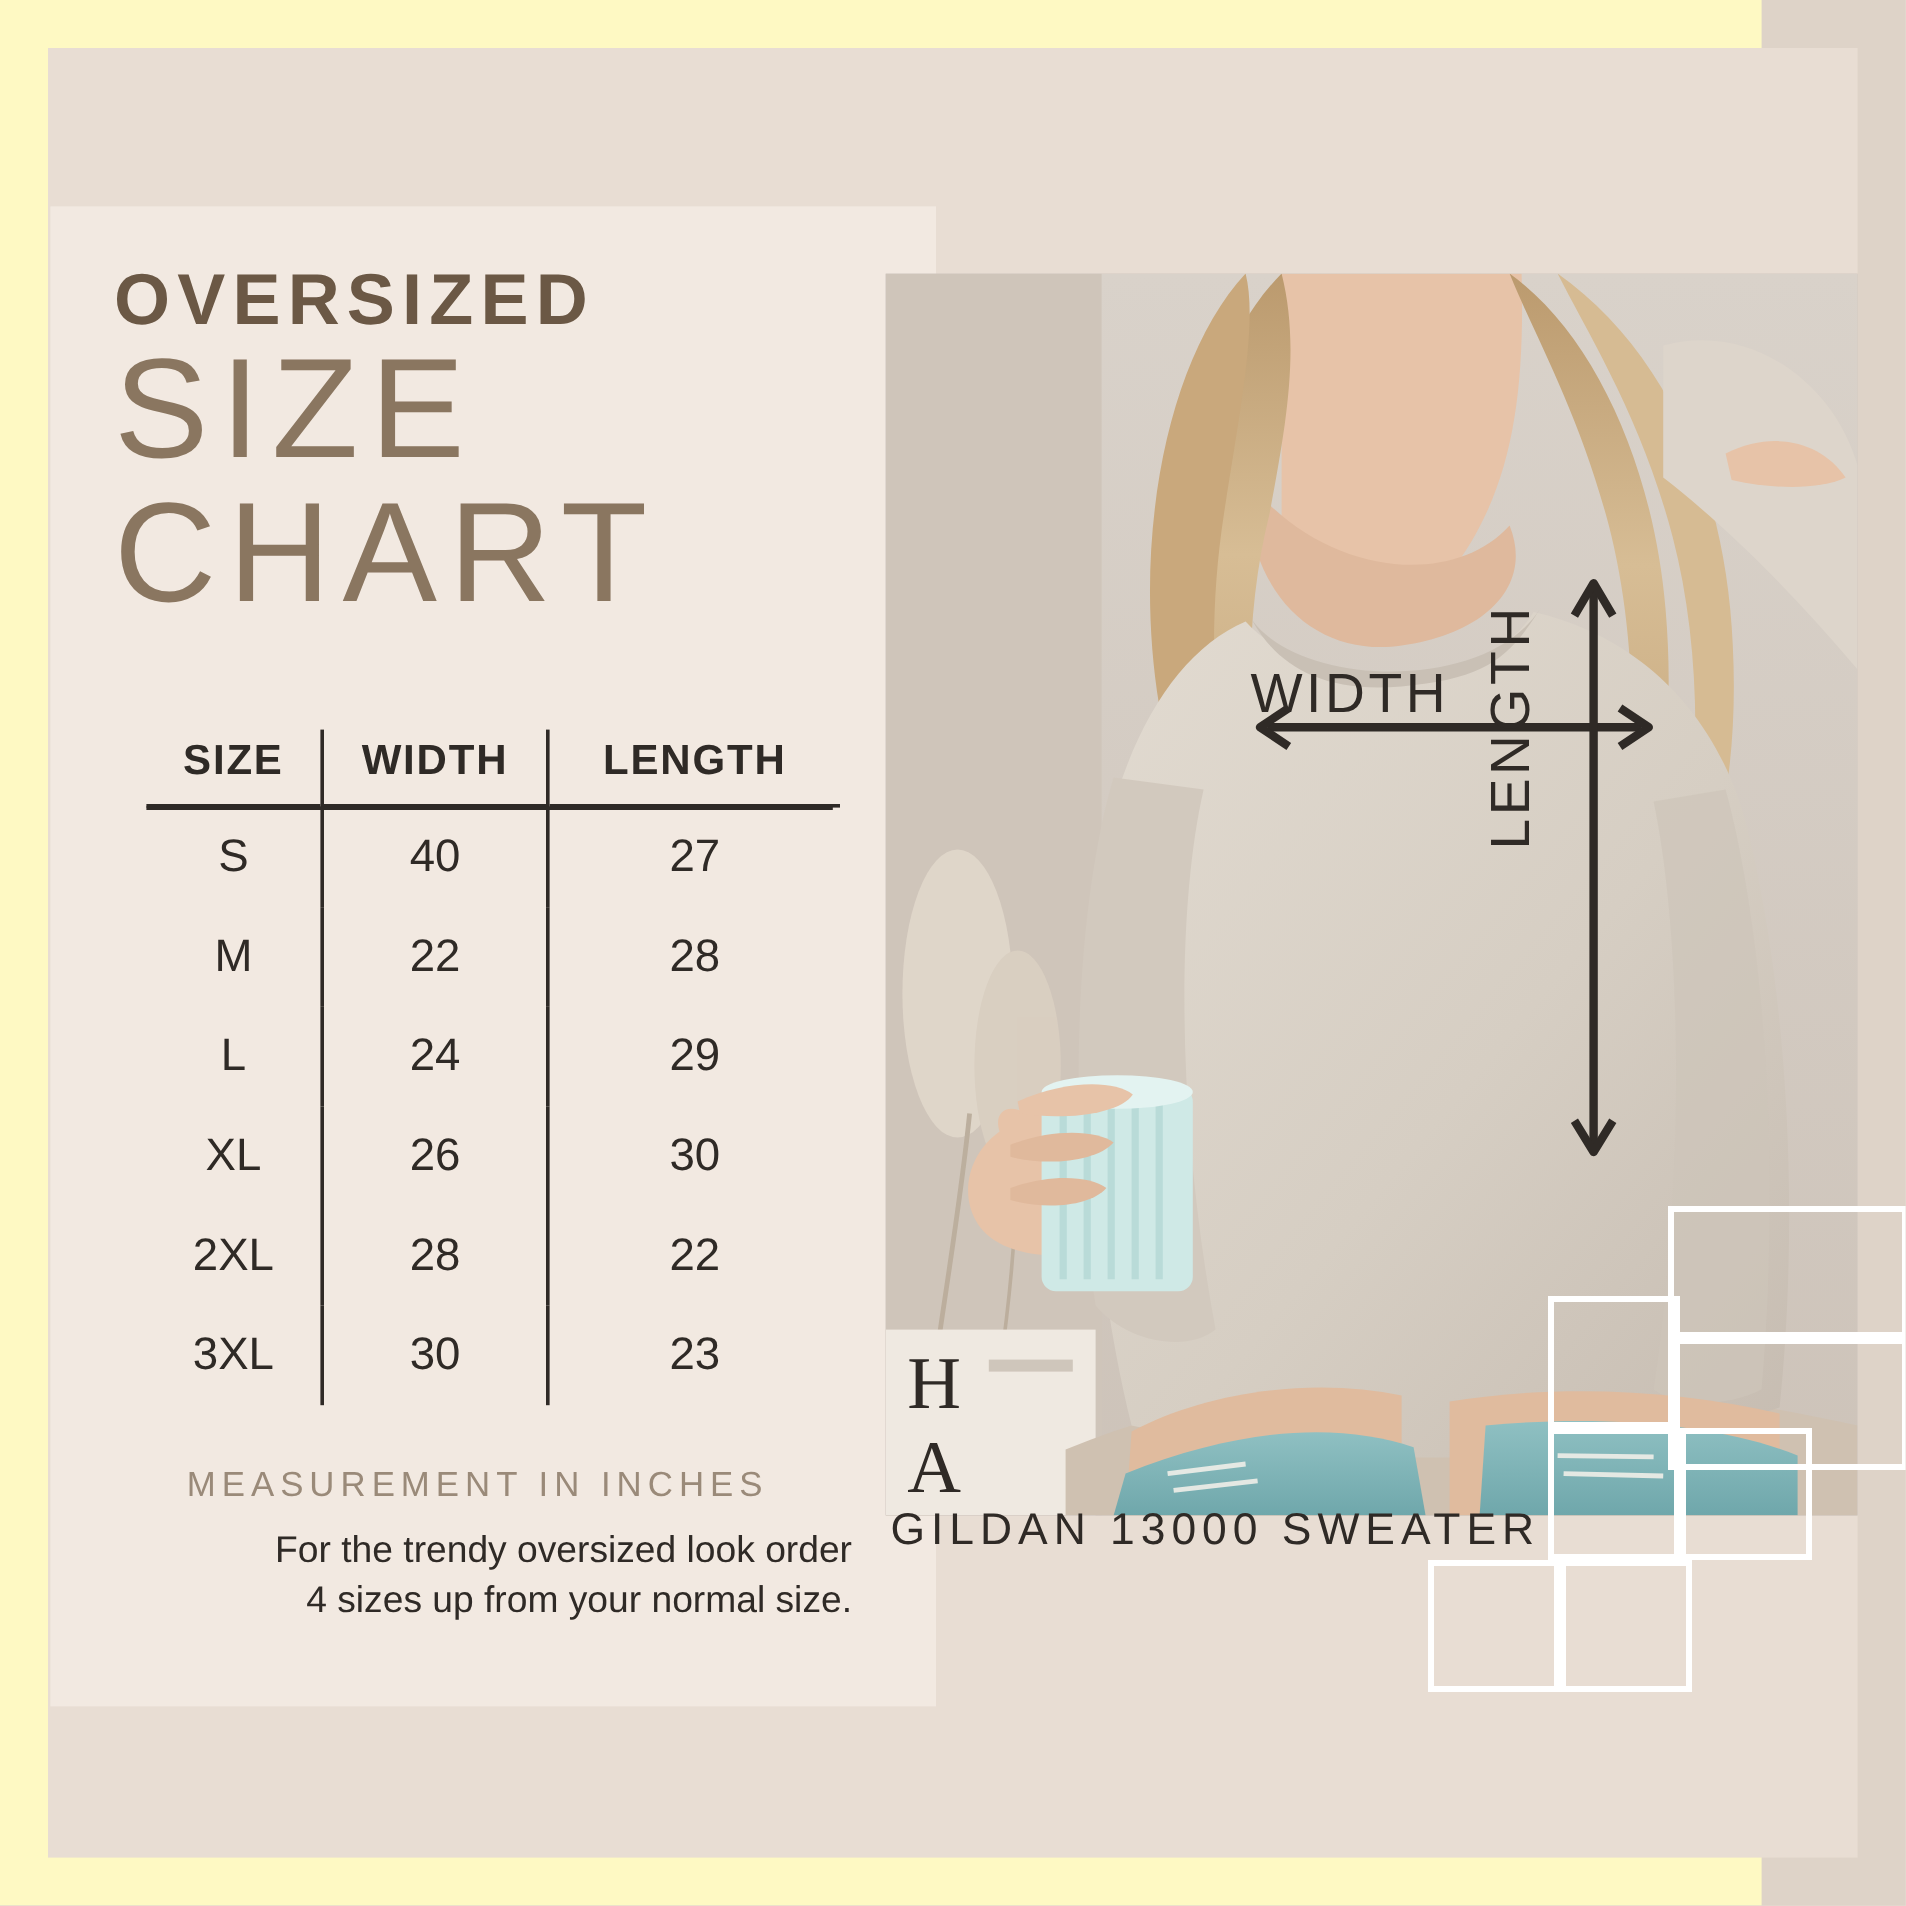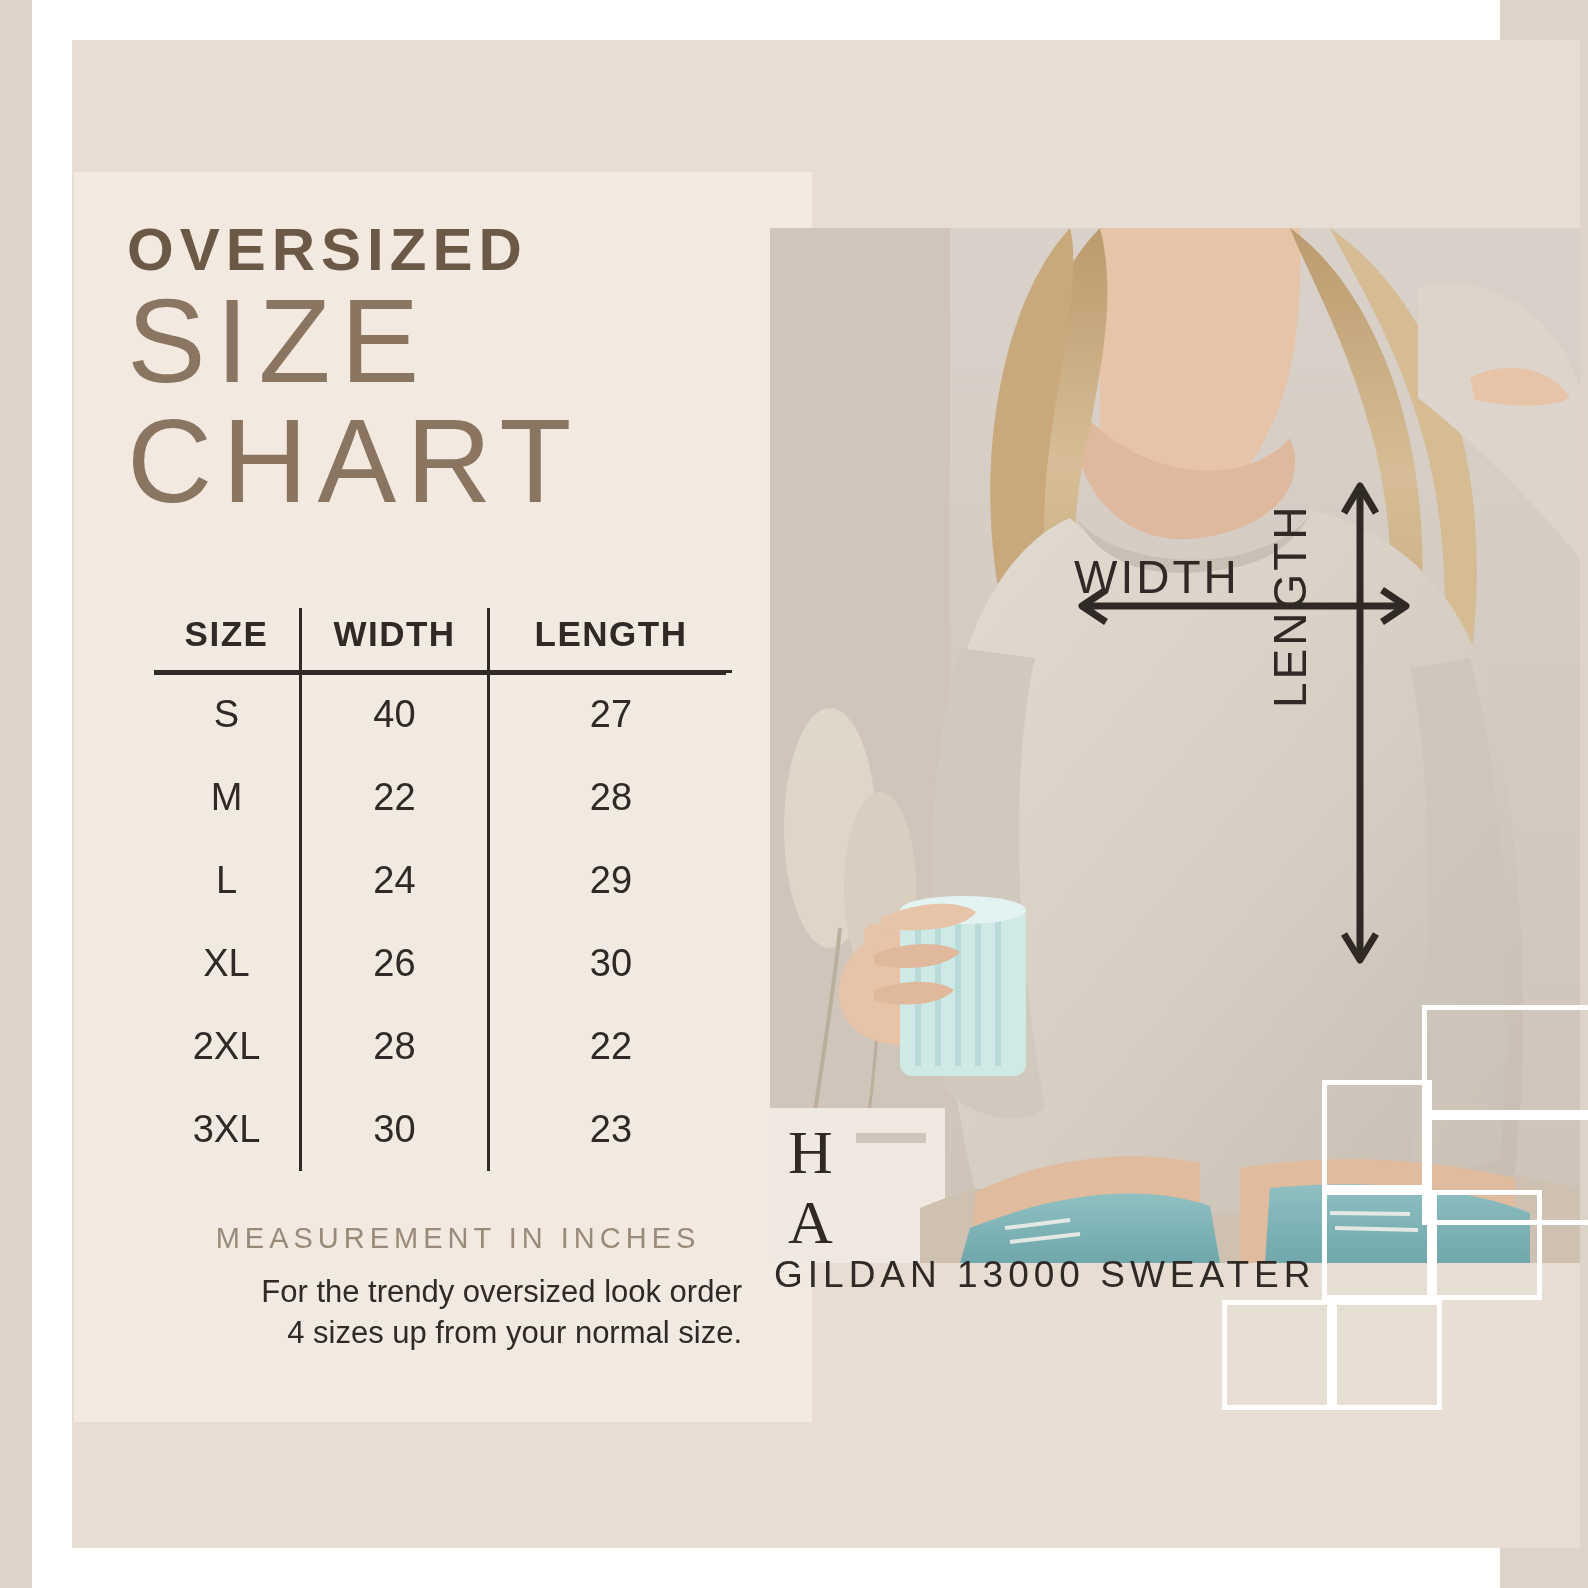--- a/index.html
+++ b/index.html
@@ -10,22 +10,21 @@
     width: 1588px;
     height: 1588px;
     background: #ded3c8;
     font-family: "Liberation Sans", sans-serif;
     overflow: hidden;
   }
   .canvas {
     position: relative;
     width: 1468px;
     height: 1588px;
-    background: #ffffff;
-    margin-left: 32px;
+    background: #fef9c3;
   }
   
   .inner-panel {
     position: absolute;
     left: 40px;
     top: 40px;
     width: 1508px;
     height: 1508px;
     background: #e8ddd3;
   }
@@ -120,21 +119,21 @@
     position: absolute;
     left: 122px;
     top: 672px;
     width: 572px;
     height: 3px;
     background: #2f2a26;
   }
 
   .measure-note {
     position: absolute;
-    left: 140px;
+    left: 112px;
     top: 1222px;
     width: 572px;
     text-align: center;
     font-size: 29px;
     letter-spacing: 5px;
     color: #9a8a79;
     font-weight: 300;
     font-family: "Liberation Sans", sans-serif;
   }
   .trendy-note {

